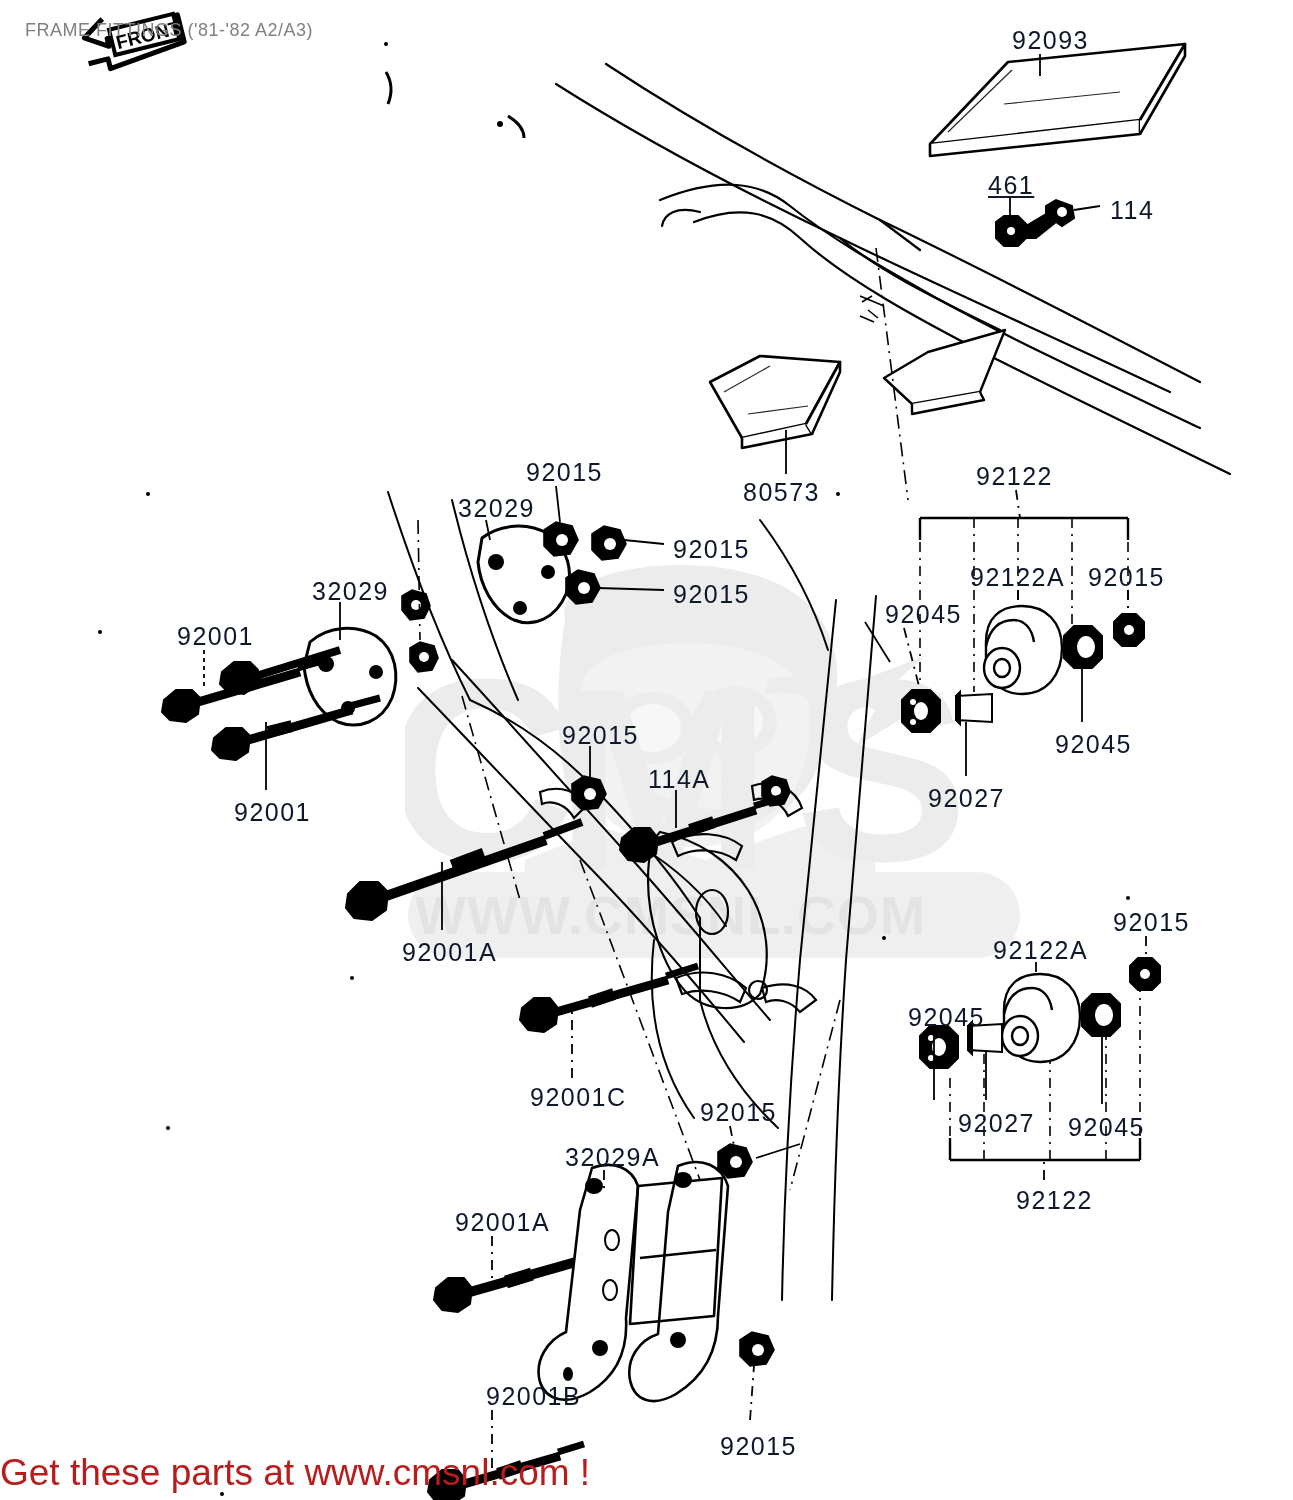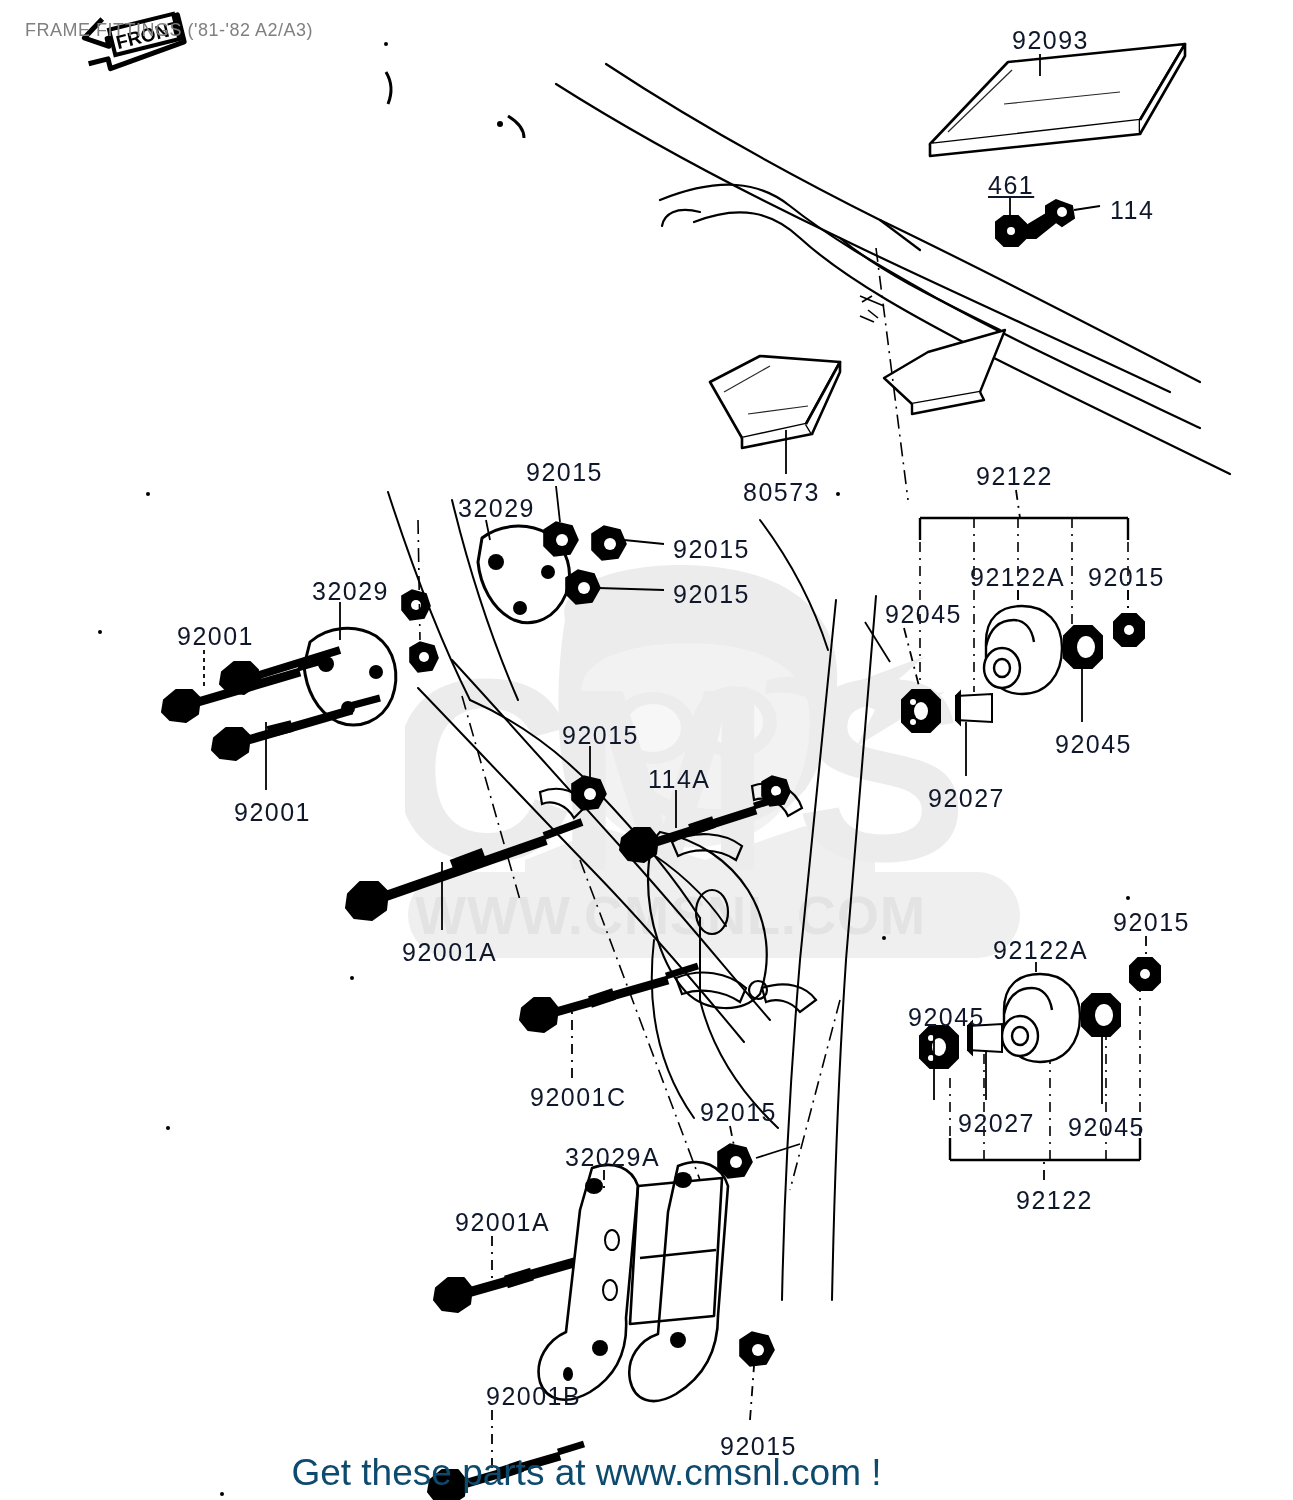--- a/index.html
+++ b/index.html
@@ -18,22 +18,22 @@
   }
 
   
   #front-badge{
     position:absolute;left:78px;top:8px;width:112px;height:62px;
     transform:rotate(-14deg);
   }
 
   
   #footer{
-    position:absolute;left:0;top:1452px;width:1173px;text-align:center;
-    font-size:37px;color:#0c4a6e;white-space:nowrap;font-weight:400;
+    position:absolute;left:0;top:1452px;width:1173px;
+    font-size:37px;color:#b91c1c;white-space:nowrap;font-weight:400;
   }
 
   
   #watermark{
     position:absolute;left:405px;top:560px;width:620px;height:450px;
     pointer-events:none;
   }
   #wm-url{
     position:absolute;left:415px;top:880px;width:600px;height:70px;
     font-size:54px;color:#e3e3e3;font-weight:bold;letter-spacing:1px;

